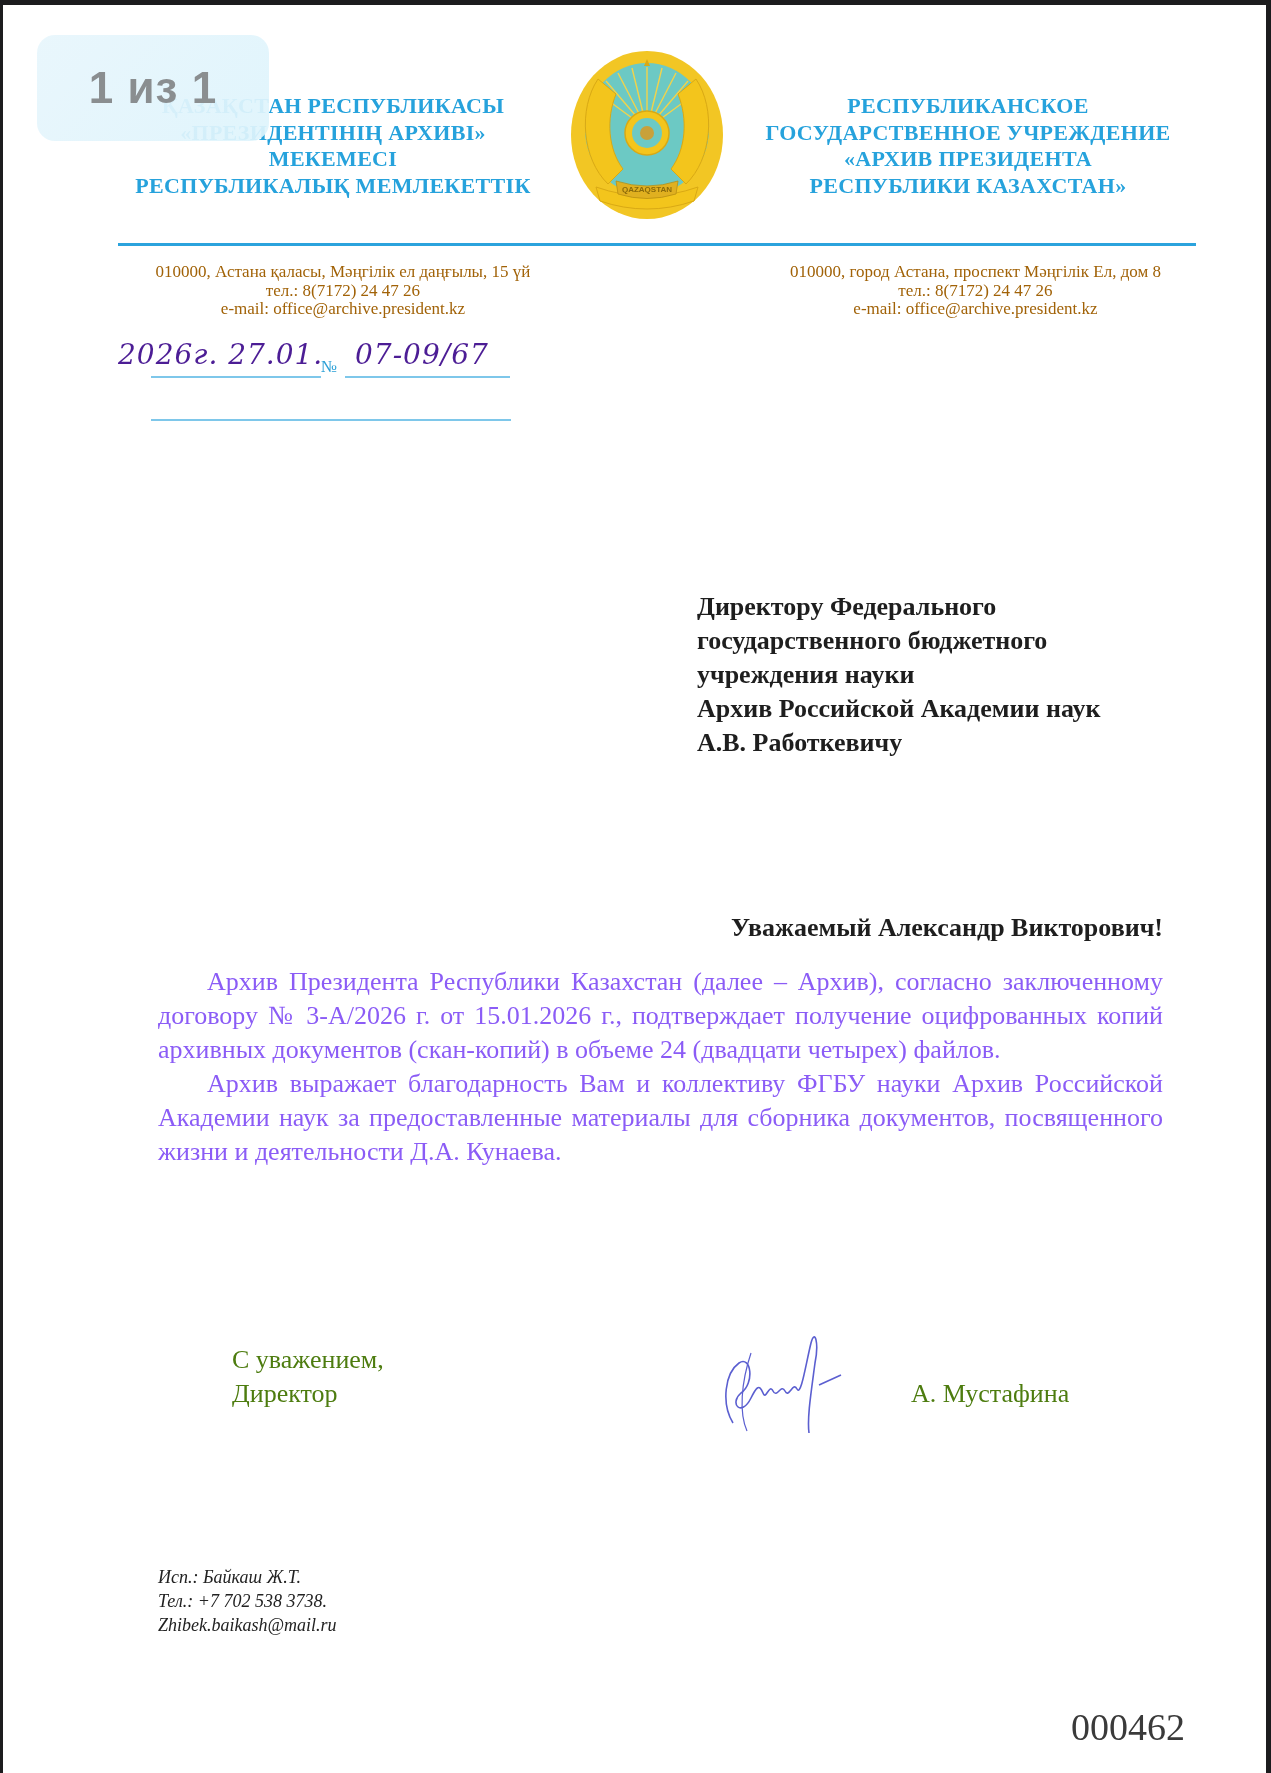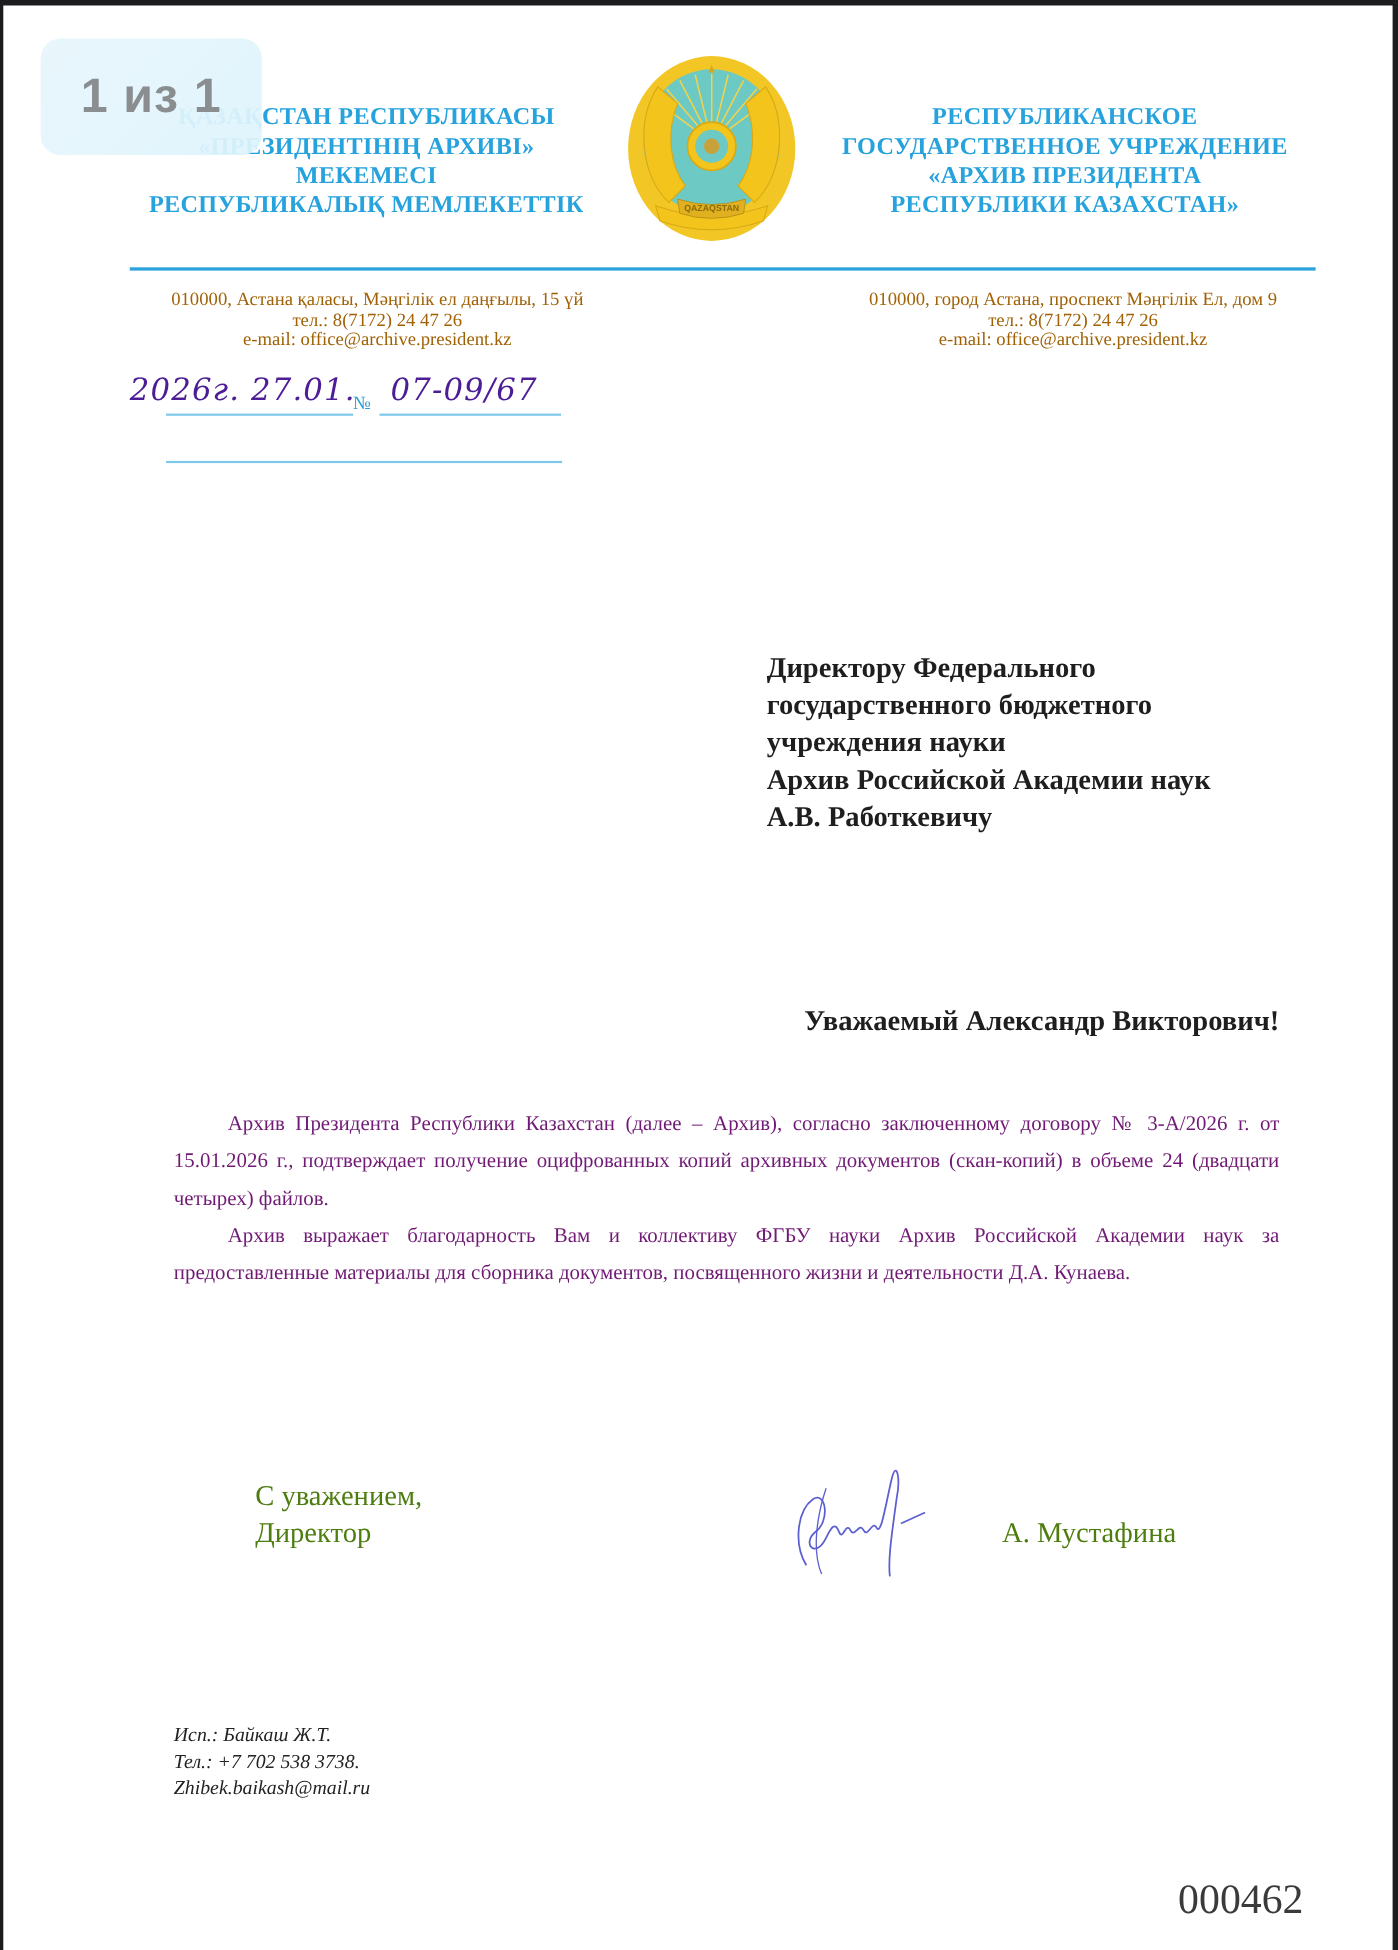--- a/index.html
+++ b/index.html
@@ -29,33 +29,32 @@
     .line { position: absolute; height: 1.5px; background: #7ec7ea; }
     .no-sign { position: absolute; color: #2ba0d6; font-size: 17px; }
     .emblem { position: absolute; left: 565px; top: 44px; width: 158px; height: 172px; }
     .recipient {
       position: absolute; left: 694px; top: 585px; font-weight: bold; font-size: 26px; line-height: 34px; color: #1e1e1e;
     }
     .ref { position: absolute; left: 155px; top: 793px; font-style: italic; font-size: 22px; color: #222; }
     .greeting { position: absolute; left: 150px; top: 892px; width: 1010px; text-align: right; font-weight: bold; font-size: 26px; color: #1e1e1e; margin-top: 16px; }
     .body {
       position: absolute; left: 155px; top: 960px; width: 1005px;
-      font-size: 19px; line-height: 34px; color: #701a75; text-align: justify;
+      font-size: 26px; line-height: 34px; color: #8b5cf6; text-align: justify;
       transform-origin: left top;
-      margin-top: 40px;
     }
     .body p { margin: 0 0 0 0; text-indent: 49px; }
     .sig { position: absolute; font-weight: normal; font-size: 26px; line-height: 34px; color: #4d7c0f; }
     .sig-left { left: 229px; top: 1338px; }
     .sig-name { left: 908px; top: 1372px; }
     .signature { position: absolute; left: 708px; top: 1318px; width: 160px; height: 120px; }
     .contact { position: absolute; left: 155px; top: 1560px; font-style: italic; font-size: 18px; line-height: 24px; color: #222; }
     .serial { position: absolute; left: 1068px; top: 1700px; font-size: 38px; color: #3a3a3a; }
     .badge {
-      position: absolute; left: 37px; top: 35px; width: 201px; height: 106px; border-radius: 18px;
+      position: absolute; left: 37px; top: 35px; width: 232px; height: 106px; border-radius: 18px;
       background: linear-gradient(135deg, rgba(232,246,252,0.96), rgba(222,244,252,0.92));
       display: flex; align-items: center; justify-content: center;
     }
     .badge span { font-family: "Liberation Sans", sans-serif; font-weight: bold; font-size: 44px; color: #8a8e90; letter-spacing: 1px; }
   </style>
 </head>
 <body>
 
 <div class="page">
 
@@ -99,21 +98,21 @@
   </div>
 
   <div class="rule"></div>
 
   <div class="addr addr-left">
     <div>010000, Астана қаласы, Мәңгілік ел даңғылы, 15 үй</div>
     <div>тел.: 8(7172) 24 47 26</div>
     <div>e-mail: office@archive.president.kz</div>
   </div>
   <div class="addr addr-right">
-    <div>010000, город Астана, проспект Мәңгілік Ел, дом 9</div>
+    <div>010000, город Астана, проспект Мәңгілік Ел, дом 8</div>
     <div>тел.: 8(7172) 24 47 26</div>
     <div>e-mail: office@archive.president.kz</div>
   </div>
 
   <div class="hw" style="left:115px; top:333px;">2026г. 27.01.</div>
   <div class="no-sign" style="left:318px; top:352px;">№</div>
   <div class="hw" style="left:352px; top:333px;">07-09/67</div>
   <div class="line" style="left:148px; top:371px; width:170px;"></div>
   <div class="line" style="left:342px; top:371px; width:165px;"></div>
   <div class="line" style="left:148px; top:414px; width:360px;"></div>

